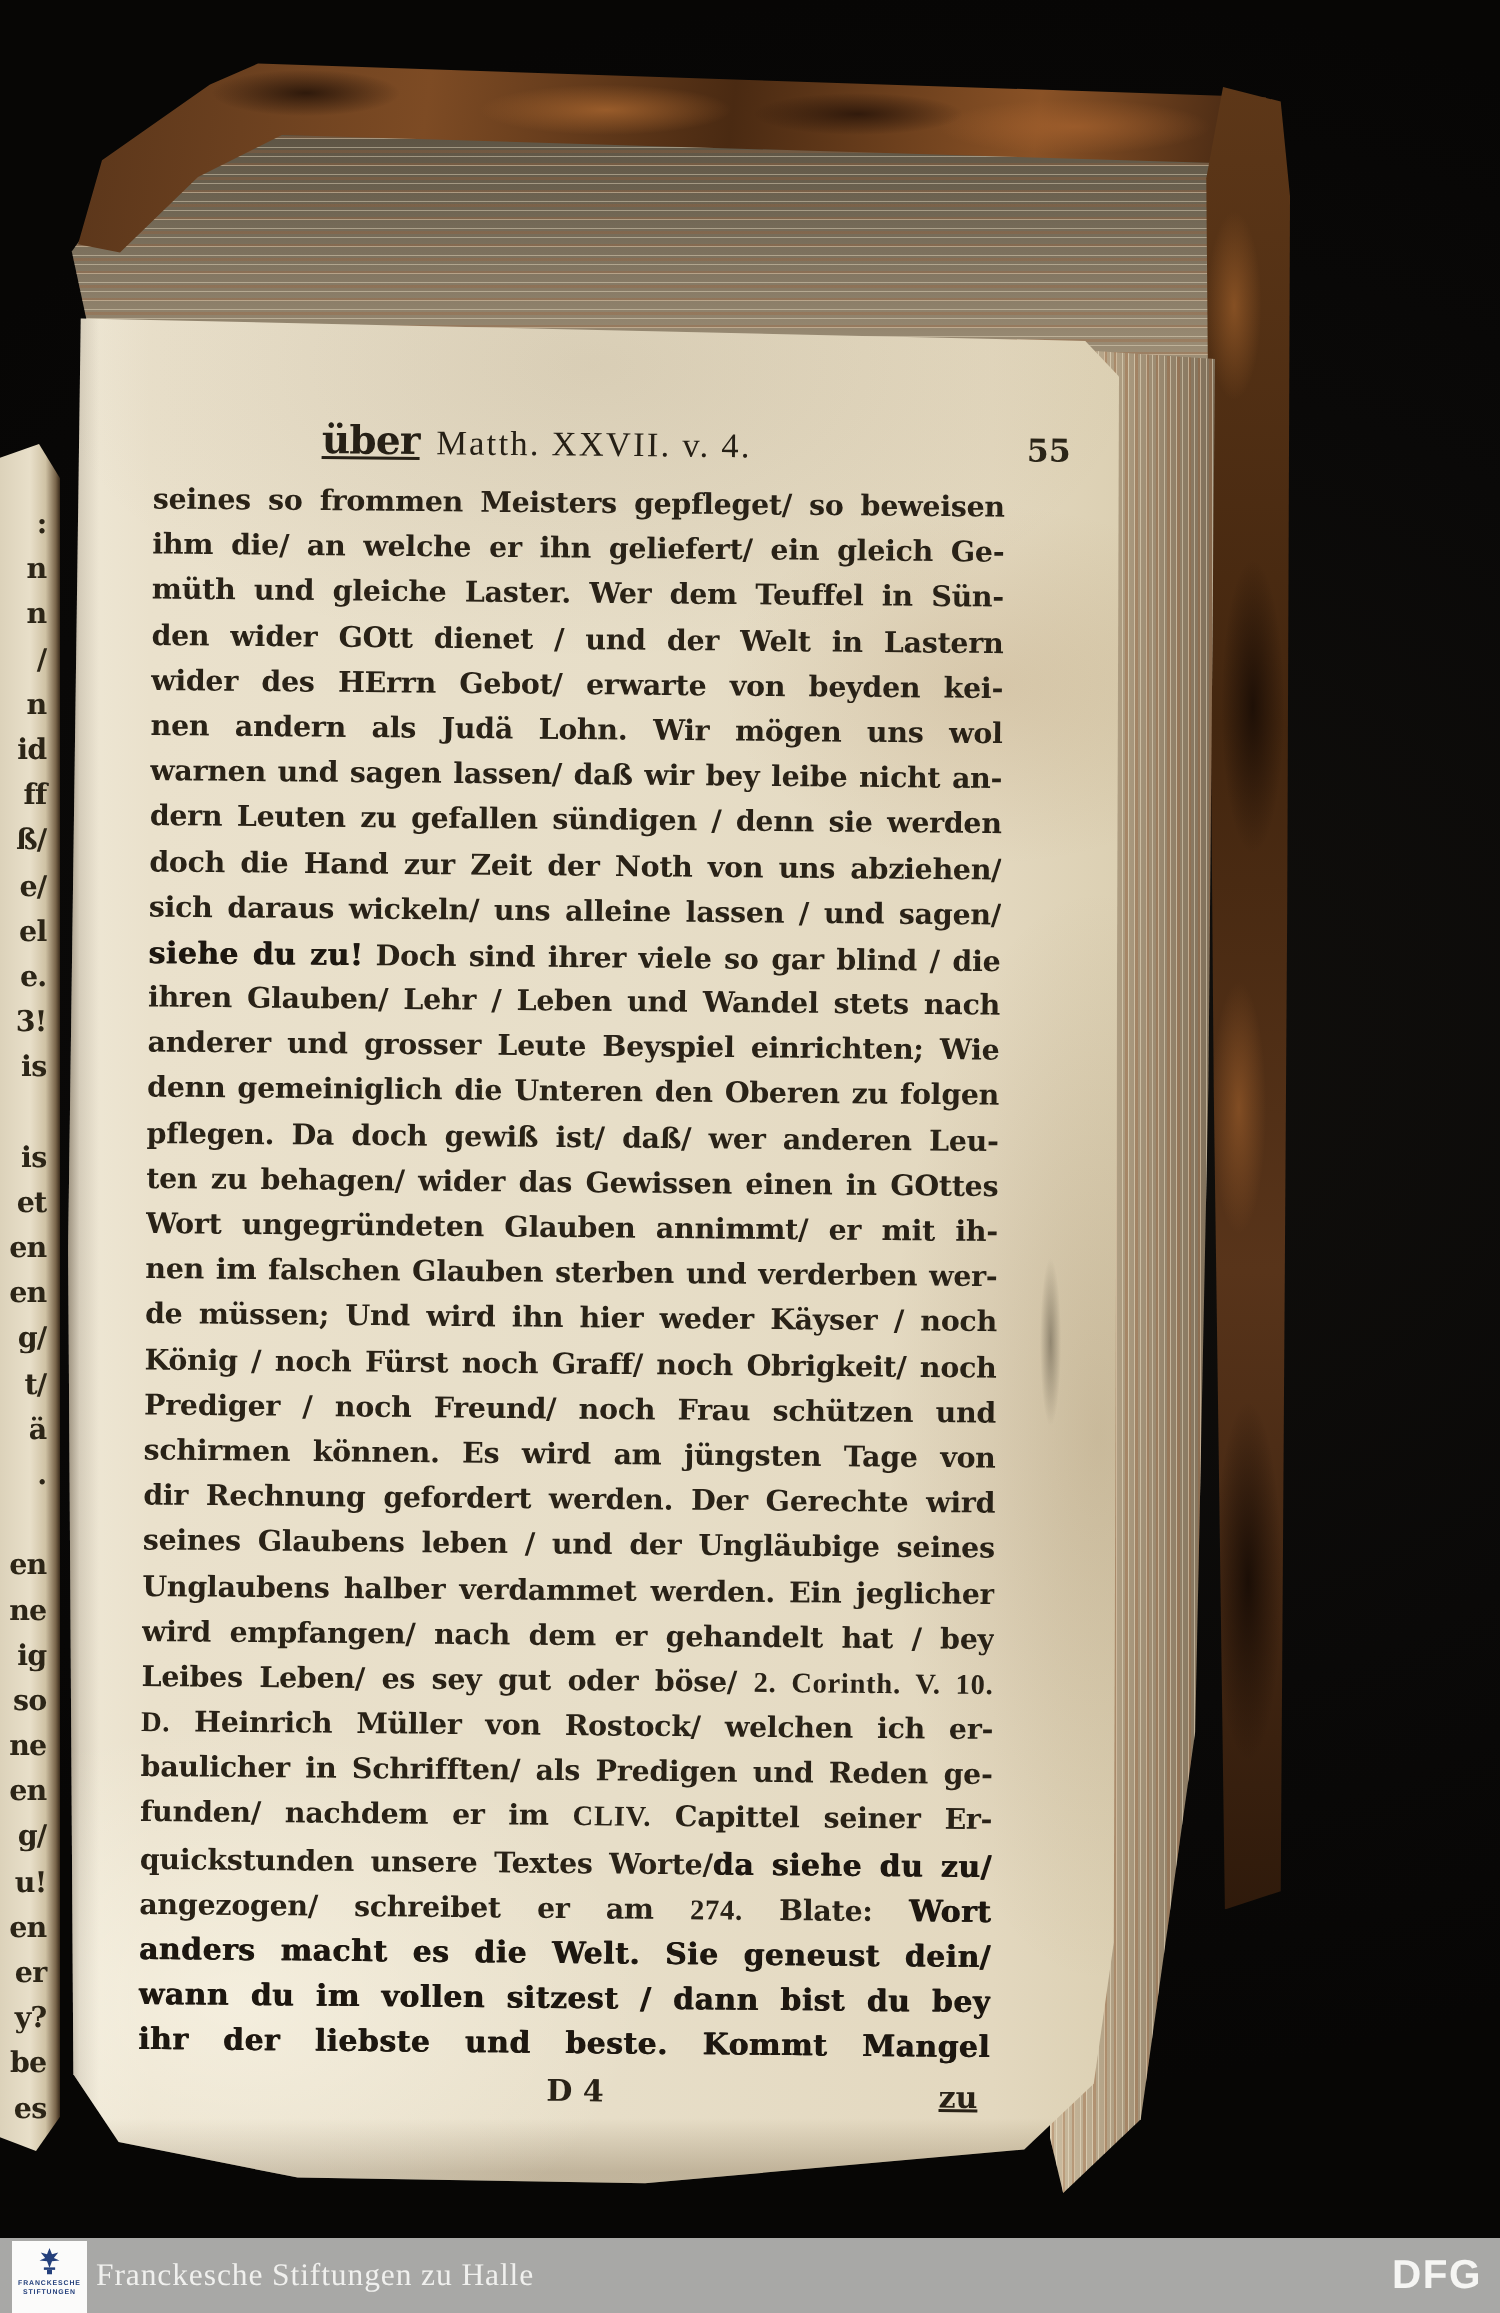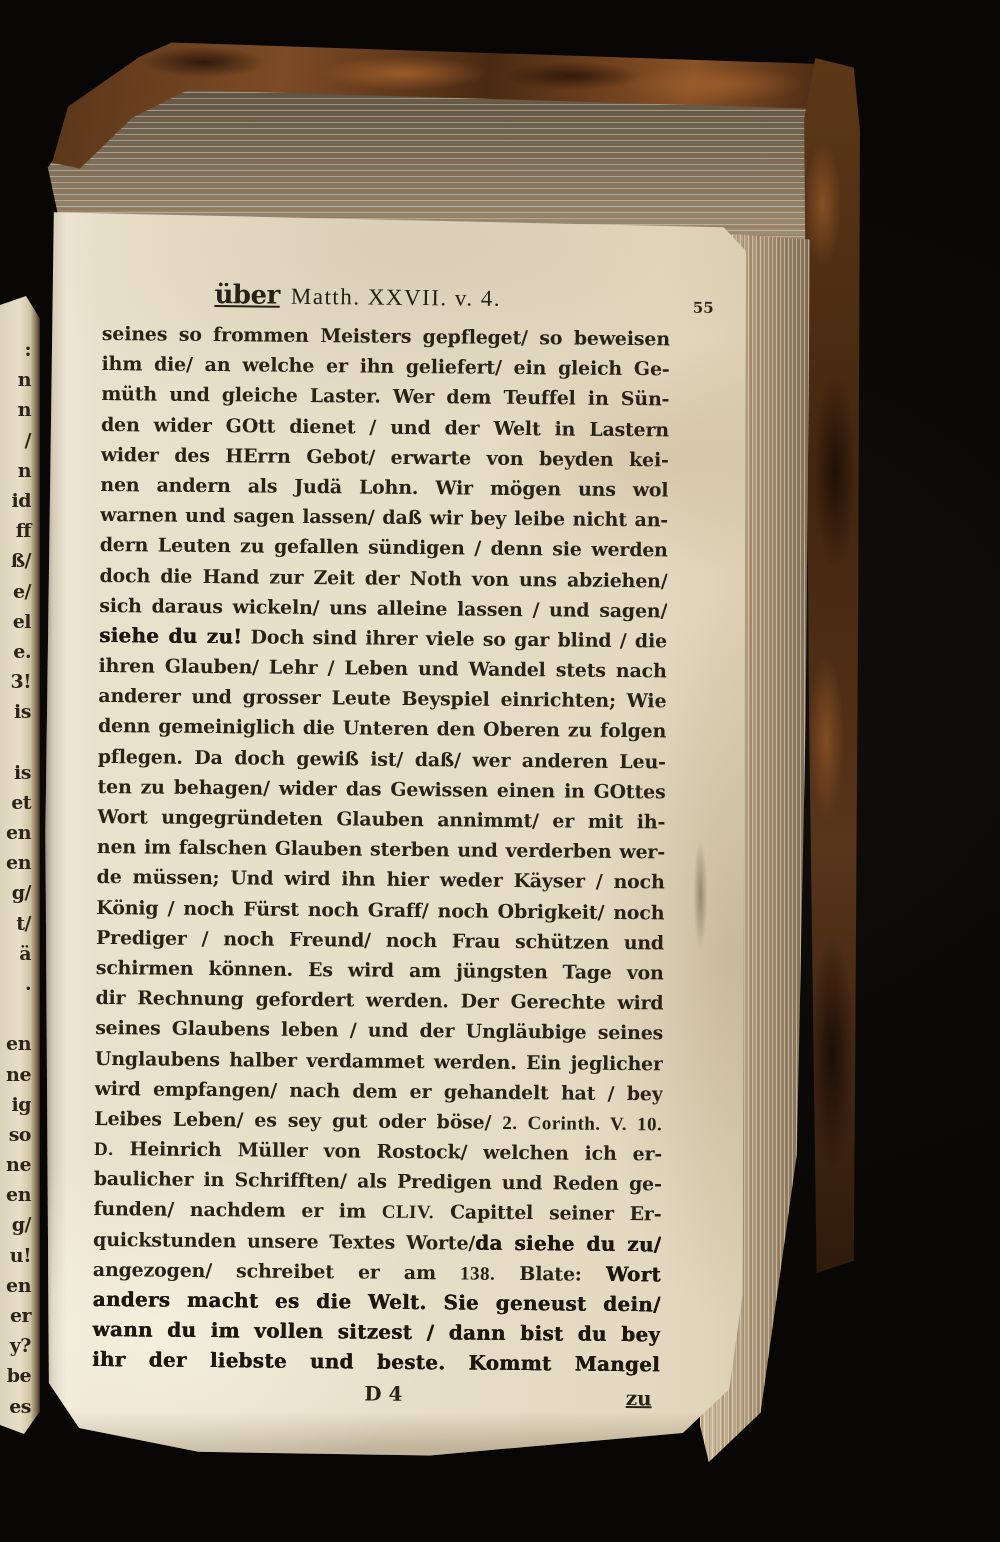--- a/index.html
+++ b/index.html
@@ -53,21 +53,21 @@
       linear-gradient(to top, rgba(95,72,40,0.28) 0 10px, rgba(0,0,0,0) 46px),
       linear-gradient(to right, rgba(58,42,22,0.5) 0, rgba(58,42,22,0.14) 9px, rgba(0,0,0,0) 22px),
       linear-gradient(to right, #efe8d6 0%, #eae1cc 8%, #e7dec8 52%, #e3d8bf 88%, #dcd0b3 100%);
     clip-path:polygon(1.4% 0.5%, 96.8% 1.7%, 100% 3.6%, 99.5% 87%, 97.6% 94.5%, 91% 98%, 55% 99.8%, 22% 99.5%, 5% 97.6%, 0.7% 94%, 0.2% 50%);}
 
   
   .page-head{position:absolute;left:58px;top:72px;width:568px;transform:rotate(0.55deg);transform-origin:top left;
     display:flex;justify-content:center;align-items:baseline;gap:11px;padding-right:56px;box-sizing:border-box;color:#262016;}
   .head-fraktur{font-weight:bold;font-size:26px;letter-spacing:-0.5px;text-decoration:underline;}
   .head-antiqua{font-family:"Liberation Serif", serif;font-size:23px;letter-spacing:1.5px;}
-  .pagenum{position:absolute;right:-44px;top:15px;font-weight:bold;font-size:15px;color:#2b2518;}
+  .pagenum{position:absolute;right:-44px;top:4px;font-weight:bold;font-size:21px;color:#2b2518;}
 
   .text-block{position:absolute;left:58px;top:112px;width:568px;transform:rotate(0.55deg);transform-origin:top left;}
   .tline{height:30.2px;overflow:hidden;font-weight:bold;font-size:19px;line-height:30.2px;color:#292217;
     letter-spacing:-0.2px;text-align:justify;text-align-last:justify;}
   .tline .em{color:#1d1710;font-size:1.05em;letter-spacing:0.3px;text-shadow:0.5px 0 0 currentColor;}
   .tline .ant{font-family:"Liberation Serif", serif;font-weight:bold;letter-spacing:0.5px;}
   .sig-row{position:relative;height:32px;margin-top:4px;font-weight:bold;font-size:20px;color:#292217;}
   .sig-mark{position:absolute;left:50%;transform:translateX(-30%);text-align:right;}
   .catchword{position:absolute;right:8px;top:2px;text-decoration:underline;}
 
@@ -166,25 +166,42 @@
         <div class="tline"><span class="n">schirmen können.  Es wird am jüngsten Tage von</span></div>
         <div class="tline"><span class="n">dir Rechnung gefordert werden. Der Gerechte wird</span></div>
         <div class="tline"><span class="n">seines Glaubens leben / und der Ungläubige seines</span></div>
         <div class="tline"><span class="n">Unglaubens halber verdammet werden. Ein jeglicher</span></div>
         <div class="tline"><span class="n">wird empfangen/ nach dem er gehandelt hat / bey</span></div>
         <div class="tline"><span class="n">Leibes Leben/ es sey gut oder böse/ </span><span class="ant">2. Corinth. V. 10.</span></div>
         <div class="tline"><span class="ant">D.</span><span class="n"> Heinrich Müller von Rostock/ welchen ich er-</span></div>
         <div class="tline"><span class="n">baulicher in Schrifften/ als Predigen und Reden ge-</span></div>
         <div class="tline"><span class="n">funden/ nachdem er im </span><span class="ant">CLIV.</span><span class="n"> Capittel seiner Er-</span></div>
         <div class="tline"><span class="n">quickstunden unsere Textes Worte/</span><span class="em">da siehe du zu/</span></div>
-        <div class="tline"><span class="n">angezogen/ schreibet er am </span><span class="ant">138.</span><span class="n"> Blate:  </span><span class="em">Wort</span></div>
+        <div class="tline"><span class="n">angezogen/ schreibet er am </span><span class="ant">274.</span><span class="n"> Blate:  </span><span class="em">Wort</span></div>
         <div class="tline"><span class="em">anders macht es die Welt. Sie geneust dein/</span></div>
         <div class="tline"><span class="em">wann du im vollen sitzest / dann bist du bey</span></div>
         <div class="tline"><span class="em">ihr der liebste und beste.  Kommt Mangel</span></div>
         <div class="sig-row">
           <span class="sig-mark">D 4</span>
           <span class="catchword">zu</span>
         </div>
       </div>
   </div>
 
+  <div class="footer">
+    <div class="logo-box">
+      <svg class="logo-glyph" viewBox="0 0 24 24" xmlns="http://www.w3.org/2000/svg">
+        <g fill="#24407c">
+          <path d="M12 2 L14 7 L19 5.5 L15.5 10 L20 12 L14 12.5 L12 18 L10 12.5 L4 12 L8.5 10 L5 5.5 L10 7 Z"></path>
+          <rect x="7.5" y="17.5" width="9" height="2"></rect>
+          <rect x="10" y="19.5" width="4" height="3.5"></rect>
+        </g>
+      </svg>
+      <div class="logo-text">
+        <div>FRANCKESCHE</div>
+        <div>STIFTUNGEN</div>
+      </div>
+    </div>
+    <div class="inst">Franckesche Stiftungen zu Halle</div>
+    <div class="dfg">DFG</div>
+  </div>
 
 </div>
 
 </body></html>

